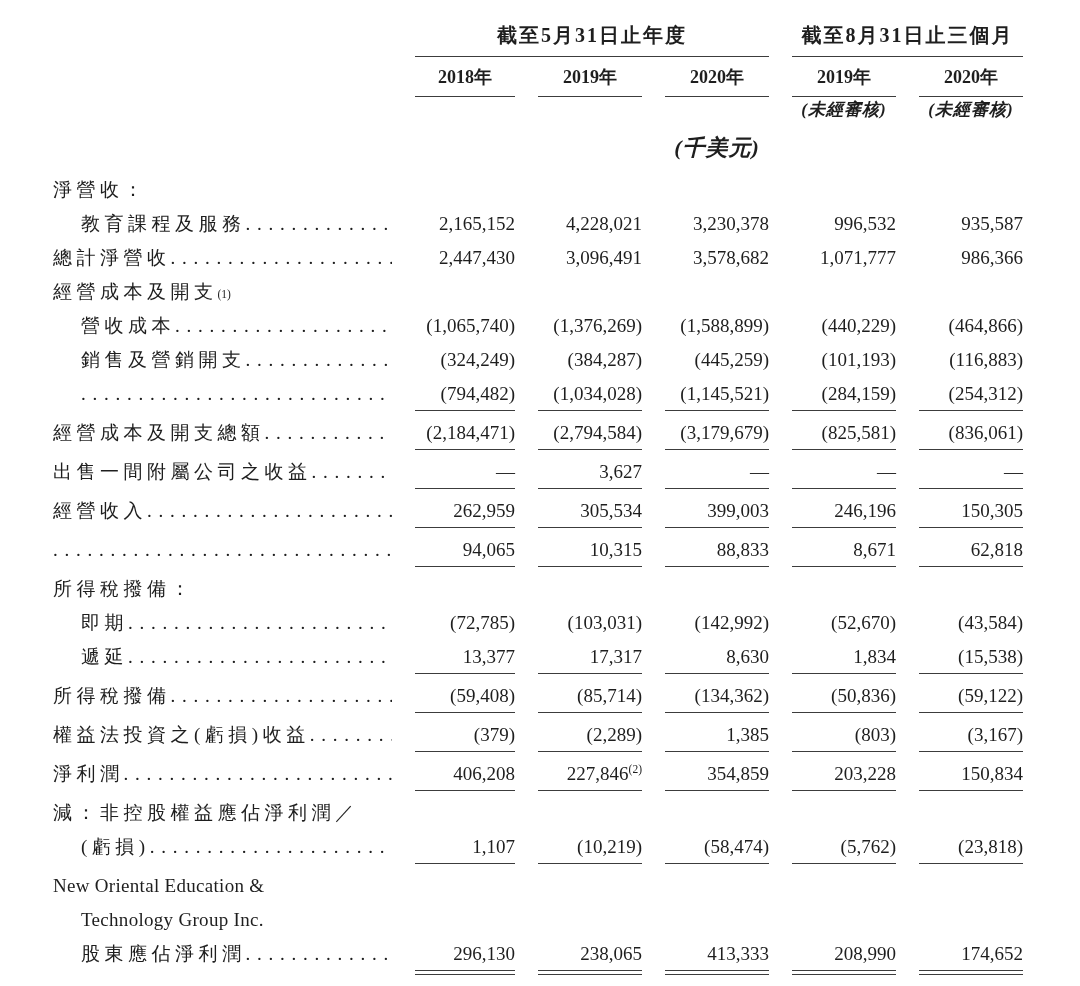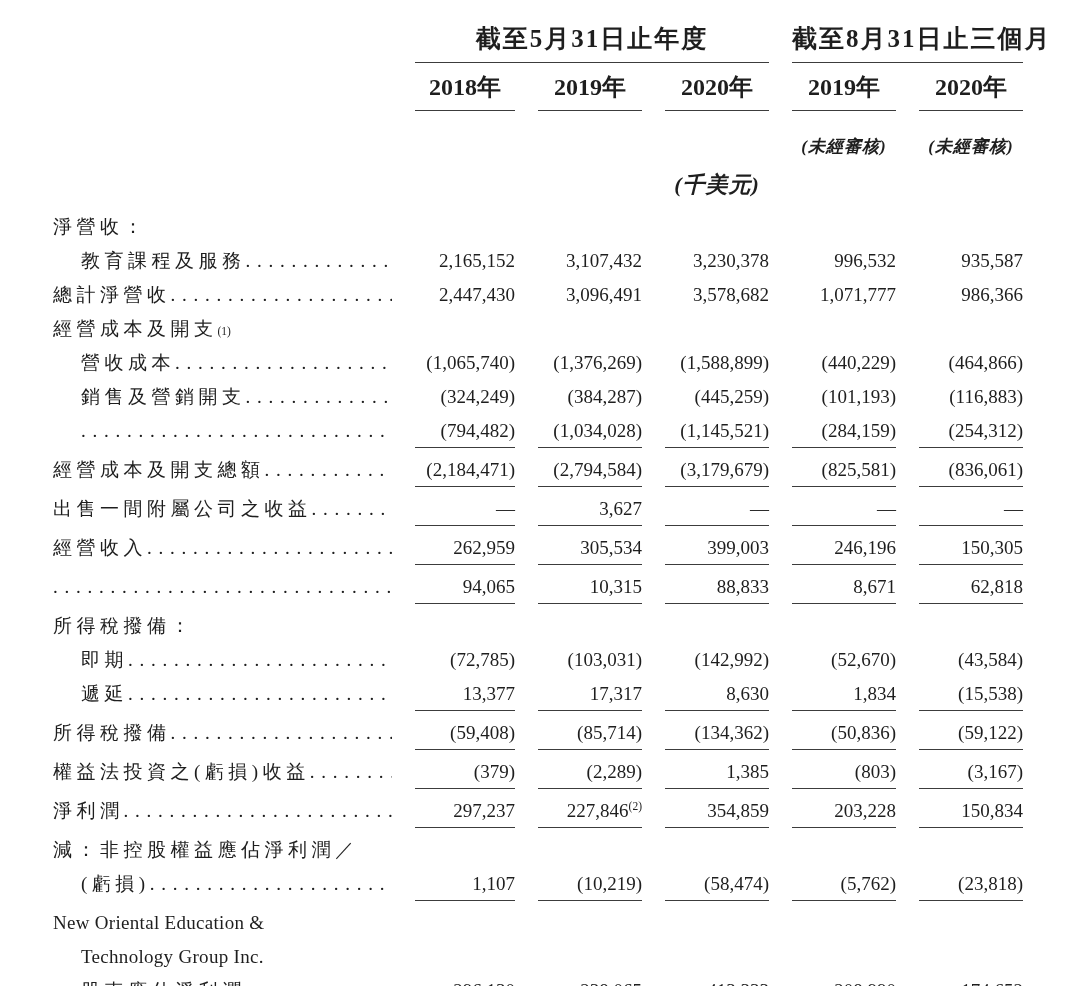--- a/index.html
+++ b/index.html
@@ -11,29 +11,29 @@
   .sheet{padding:14px 0 0 40px;}
   .grid-row{
     display:grid;
     grid-template-columns:352px 100px 104px 104px 104px 104px;
     column-gap:23px;
     align-items:baseline;
   }
   
   .header-group-row{margin-top:8px;}
   .group-header{
-    text-align:center;font-weight:bold;font-size:25px;letter-spacing:2px;
+    text-align:center;font-weight:bold;font-size:20px;letter-spacing:2px;
     padding-bottom:7px;border-bottom:1.6px solid #3c3c3c;white-space:nowrap;
   }
   .year-row{margin-top:8px;}
   .year-header{
-    text-align:center;font-weight:bold;font-size:24px;
+    text-align:center;font-weight:bold;font-size:18px;
     padding-bottom:7px;border-bottom:1.6px solid #3c3c3c;white-space:nowrap;
   }
-  .sub-row{margin-top:24px;text-align:right;}
+  .sub-row{margin-top:1px;text-align:right;}
   .sub-header{
     display:flex;justify-content:center;
     font-weight:bold;font-style:italic;font-size:17px;
     white-space:nowrap;letter-spacing:1px;
   }
   .unit-row{margin-top:12px;margin-bottom:10px;}
   .unit-note{
     display:flex;justify-content:center;
     font-weight:bold;font-style:italic;font-size:22px;
     white-space:nowrap;letter-spacing:1px;
@@ -103,21 +103,21 @@
         <div class="cell label-cell">
           <span>淨營收：</span>
         </div>
       </div>
       <div class="grid-row body-row">
         <div class="cell label-cell ind">
           <span>教育課程及服務</span>
           <div class="leader"></div>
         </div>
         <div class="cell num-cell"><span>2,165,152</span></div>
-        <div class="cell num-cell"><span>3,107,432</span></div>
+        <div class="cell num-cell"><span>4,228,021</span></div>
         <div class="cell num-cell"><span>3,230,378</span></div>
         <div class="cell num-cell"><span>996,532</span></div>
         <div class="cell num-cell"><span>935,587</span></div>
       </div>
       <div class="grid-row body-row">
         <div class="cell label-cell">
           <span>總計淨營收</span>
           <div class="leader"></div>
         </div>
         <div class="cell num-cell"><span>2,447,430</span></div>
@@ -254,21 +254,21 @@
         <div class="cell num-cell"><span>(2,289)</span></div>
         <div class="cell num-cell"><span>1,385</span></div>
         <div class="cell num-cell"><span>(803)</span></div>
         <div class="cell num-cell"><span>(3,167)</span></div>
       </div>
       <div class="grid-row body-row u-row">
         <div class="cell label-cell">
           <span>淨利潤</span>
           <div class="leader"></div>
         </div>
-        <div class="cell num-cell"><span>297,237</span></div>
+        <div class="cell num-cell"><span>406,208</span></div>
         <div class="cell num-cell"><span>227,846</span><sup>(2)</sup></div>
         <div class="cell num-cell"><span>354,859</span></div>
         <div class="cell num-cell"><span>203,228</span></div>
         <div class="cell num-cell"><span>150,834</span></div>
       </div>
       <div class="grid-row body-row">
         <div class="cell label-cell">
           <span>減：非控股權益應佔淨利潤／</span>
         </div>
       </div>

